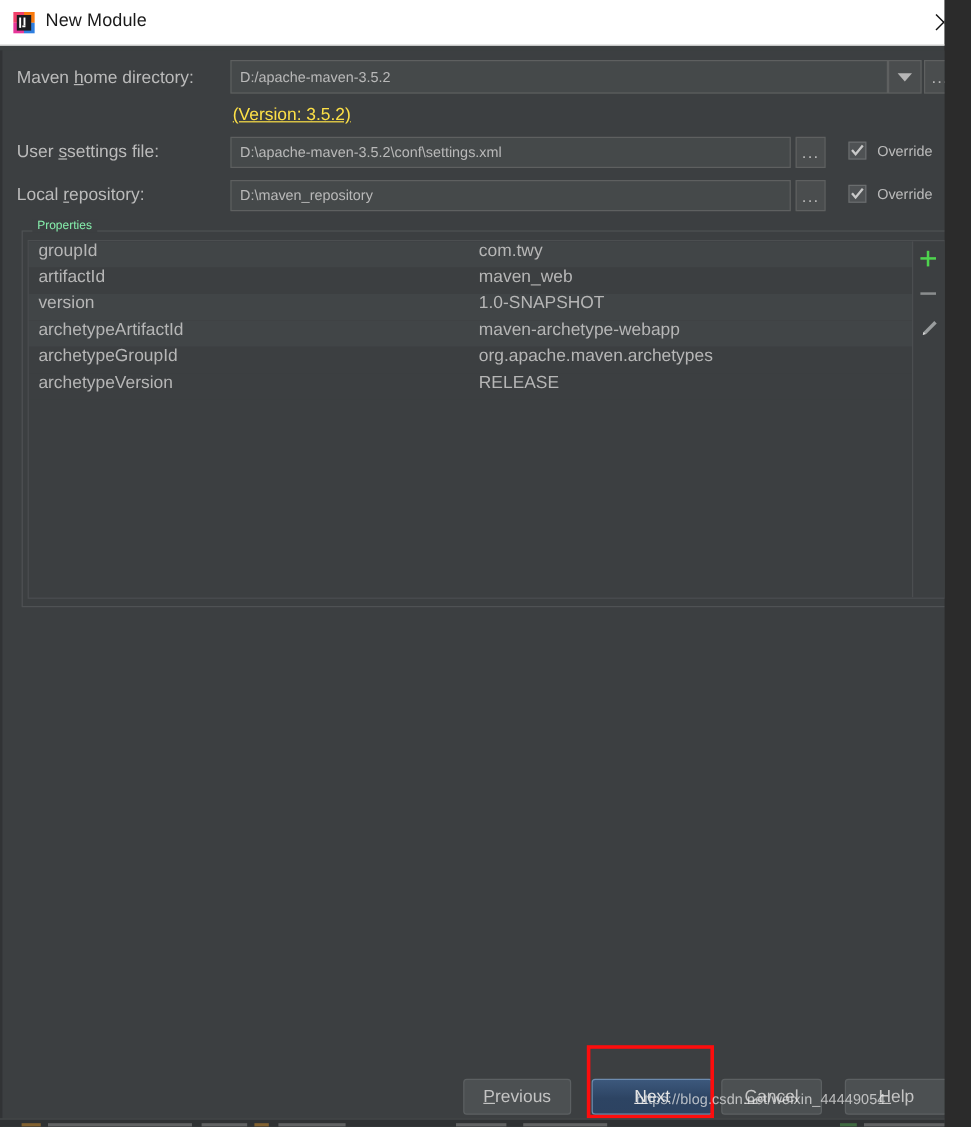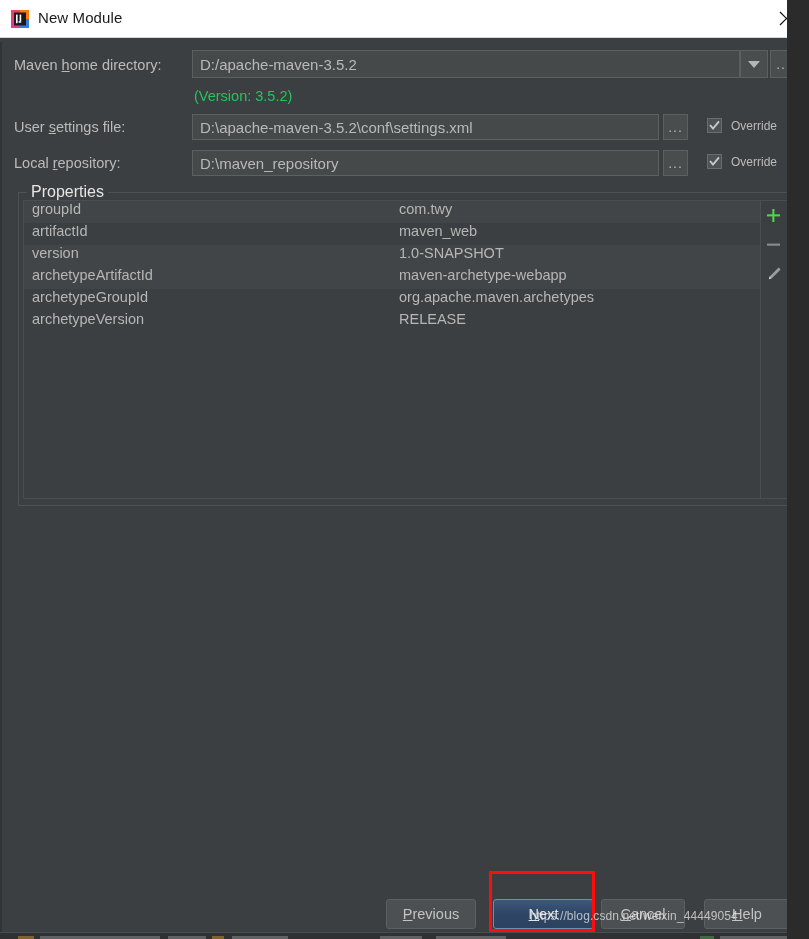--- a/index.html
+++ b/index.html
@@ -74,21 +74,21 @@
     color: #bbbbbb;
     white-space: nowrap;
   }
   .mn { text-decoration: underline; }
 
   .tfield {
     position: absolute;
     background: #45494a;
     border: 1px solid #5e6060;
     box-sizing: border-box;
-    font-size: 15px;
+    font-size: 12px;
     color: #b9b9b9;
     display: flex;
     align-items: center;
     padding-left: 7px;
     overflow: hidden;
     white-space: nowrap;
   }
 
   .sqbtn {
     position: absolute;
@@ -146,22 +146,22 @@
     height: 314px;
     border: 1px solid #4f5254;
     box-sizing: border-box;
   }
   #props-legend {
     position: absolute;
     left: 8px;
     top: -10px;
     background: #3c3f41;
     padding: 0 4px;
-    font-size: 16px;
-    color: #e5e5e5;
+    font-size: 10px;
+    color: #86efac;
   }
   #props-inner {
     position: absolute;
     left: 4px; top: 7px;
     width: 765px;
     height: 299px;
     box-sizing: border-box;
     border: 1px solid #4b4e50;
     background: #3c3f41;
     overflow: hidden;
@@ -311,23 +311,23 @@
     <div class="tfield" style="left:190px; top:8px; width:548px; height:28px;">D:/apache-maven-3.5.2</div>
 
     <div class="sqbtn" style="left:738px; top:8px; width:28px; height:28px;">
       <span class="caret"></span>
     </div>
 
     <div class="sqbtn" style="left:768px; top:8px; width:27px; height:28px;">
       <span class="ellipsis-dots">...</span>
     </div>
 
-    <div class="row-label" style="left:192px; top:46px; color:#22c55e;">(Version: 3.5.2)</div>
-
-    <div class="row-label" style="left:12px; top:77px;"><span>User </span><span class="mn">s</span><span>ettings file:</span></div>
+    <div class="row-label" style="left:192px; top:46px; color:#fde047;text-decoration:underline;">(Version: 3.5.2)</div>
+
+    <div class="row-label" style="left:12px; top:77px;"><span>User </span><span class="mn">s</span><span>settings file:</span></div>
 
     <div class="tfield" style="left:190px; top:72px; width:467px; height:26px;">D:\apache-maven-3.5.2\conf\settings.xml</div>
 
     <div class="sqbtn" style="left:661px; top:72px; width:25px; height:26px;">
       <span class="ellipsis-dots">...</span>
     </div>
 
     <div class="cbox-wrap" style="left:705px; top:76px;">
       <span class="cbox">
         <svg width="11" height="11" viewBox="0 0 11 11">

